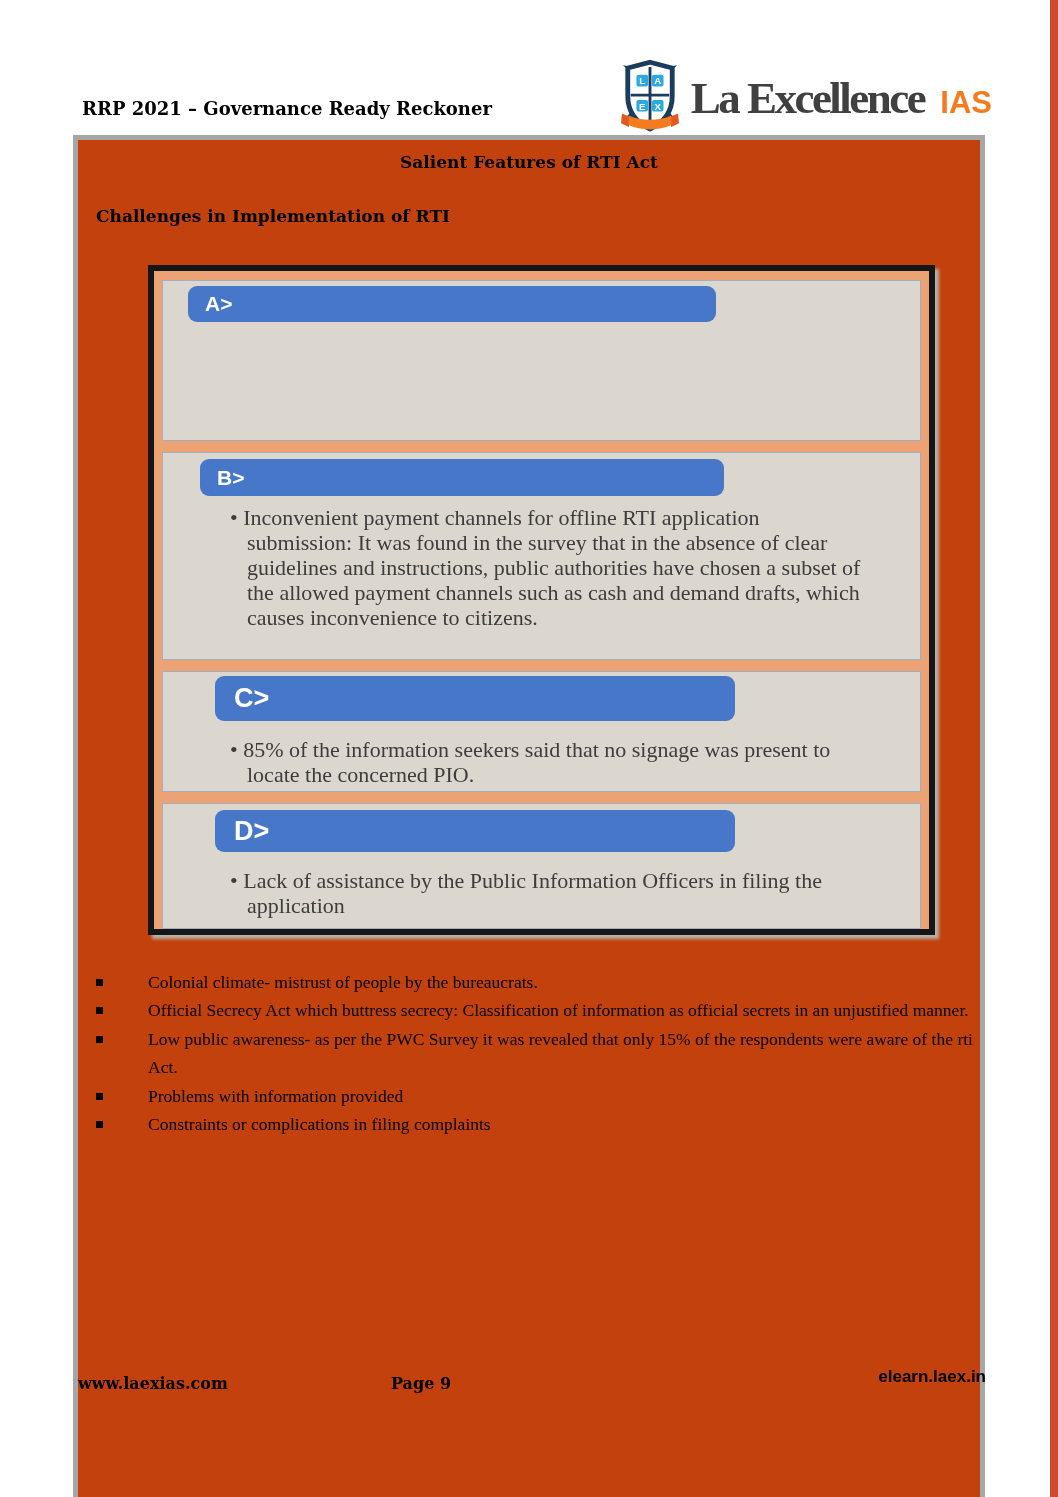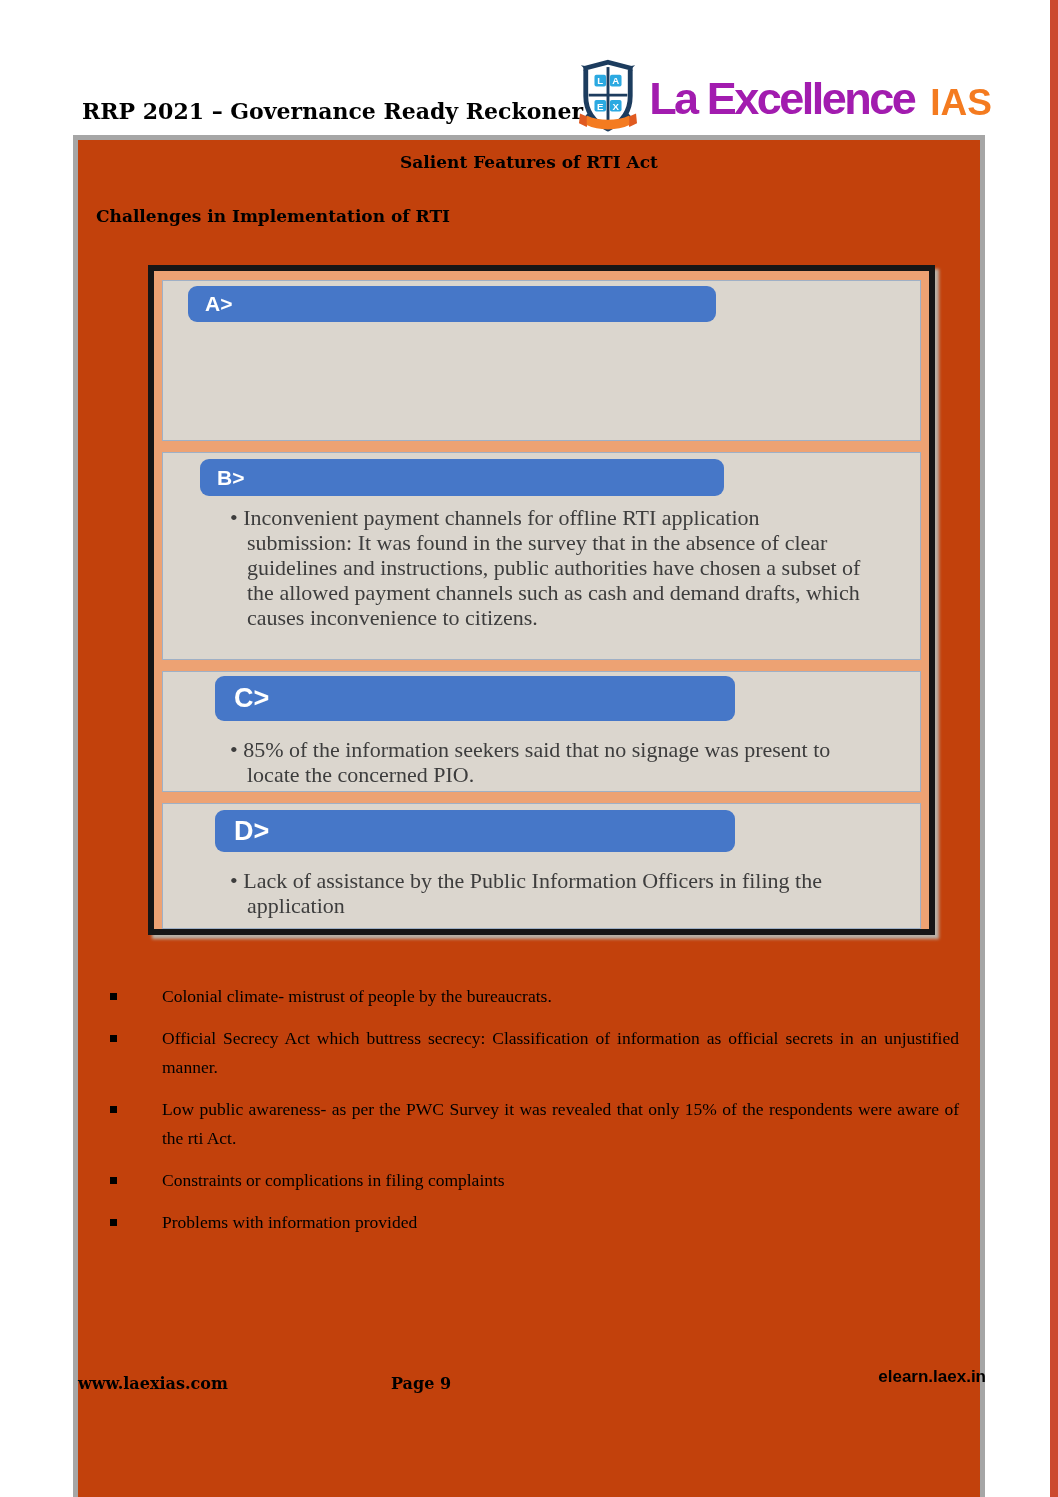--- a/index.html
+++ b/index.html
@@ -8,34 +8,34 @@
     position:relative; width:1058px; height:1497px; background:#ffffff;
     font-family:"Liberation Serif", serif; overflow:hidden;
   }
   .red-bar {
     position:absolute; top:0; right:0; width:8px; height:1497px;
     background:#cc4a2e;
   }
   
   .hdr-title {
     position:absolute; left:82px; top:98px;
-    font-family:"DejaVu Serif", serif; font-weight:bold; font-size:22px; color:#000;
+    font-family:"DejaVu Serif", serif; font-weight:bold; font-size:18px; color:#000;
   }
   .logo {
     position:absolute; top:58px; right:66px;
     display:flex; align-items:center; gap:12px; height:80px;
   }
   .logo-shield { width:58px; height:78px; }
   .logo-brand {
-    font-family:Liberation Sans, sans-serif; font-weight:bold;
-    font-size:45px; letter-spacing:-2.5px; color:#a21caf; line-height:1;
+    font-family:Liberation Serif, serif; font-weight:bold;
+    font-size:45px; letter-spacing:-2.5px; color:#404040; line-height:1;
   }
   .logo-suffix {
     font-family:"Liberation Sans", sans-serif; font-weight:bold;
-    font-size:37px; color:#f47b20; line-height:1; margin-left:4px; margin-top:8px;
+    font-size:31px; color:#f47b20; line-height:1; margin-left:4px; margin-top:8px;
   }
   
   .main-box {
     position:absolute; left:73px; top:135px; width:912px; height:1444px;
     border:5px solid #a6a6a6; background:#c2410c;
   }
   .doc-title {
     position:absolute; top:12px; left:0; width:100%; text-align:center;
     font-family:"DejaVu Serif", serif; font-weight:bold; font-size:17px; color:#000;
   }
@@ -67,21 +67,21 @@
   .fig-head.b2    { margin:6px 0 0 37px; width:524px; height:37px; font-size:21px; padding-left:17px; }
   .fig-head.big   { margin:4px 0 0 52px; width:520px; height:45px; font-size:27px; padding-left:19px; }
   .fig-head.big.d2{ height:42px; margin-top:6px; }
   .fig-text {
     font-family:"Liberation Serif", serif; font-size:22px; line-height:25px;
     color:#3d3d3d; padding:9px 58px 0 84px; text-indent:-17px;
   }
   .fig-text.c3 { padding-top:16px; }
   
   .bullets { position:absolute; top:828px; left:18px; width:877px; }
-  .b-item { position:relative; padding-left:52px; margin:14px; min-height:28px; }
+  .b-item { position:relative; padding-left:52px; margin:0; min-height:28px; }
   .b-item .b-text {
     font-family:"Liberation Serif", serif; font-size:17.5px; line-height:28.4px;
     color:#000; text-align:justify; display:block;
   }
   .b-item .sq {
     position:absolute; left:0; top:11px; width:7px; height:7px; background:#000;
   }
   
   .footer-left {
     position:absolute; left:78px; top:1374px;
@@ -169,25 +169,25 @@
       <div class="b-item">
         <span class="sq"></span>
         <span class="b-text">Official Secrecy Act which buttress secrecy: Classification of information as official secrets in an unjustified manner.</span>
       </div>
       <div class="b-item">
         <span class="sq"></span>
         <span class="b-text">Low public awareness- as per the PWC Survey it was revealed that only 15% of the respondents were aware of the rti Act.</span>
       </div>
       <div class="b-item">
         <span class="sq"></span>
-        <span class="b-text">Constraints or complications in filing complaints</span>
+        <span class="b-text">Problems with  information  provided</span>
       </div>
       <div class="b-item">
         <span class="sq"></span>
-        <span class="b-text">Problems with  information  provided</span>
+        <span class="b-text">Constraints or complications in filing complaints</span>
       </div>
     </div>
 
   </div>
 
   <div class="footer-left">www.laexias.com</div>
   <div class="footer-center">Page 9</div>
   <div class="footer-right">elearn.laex.in</div>
 
 </div>

